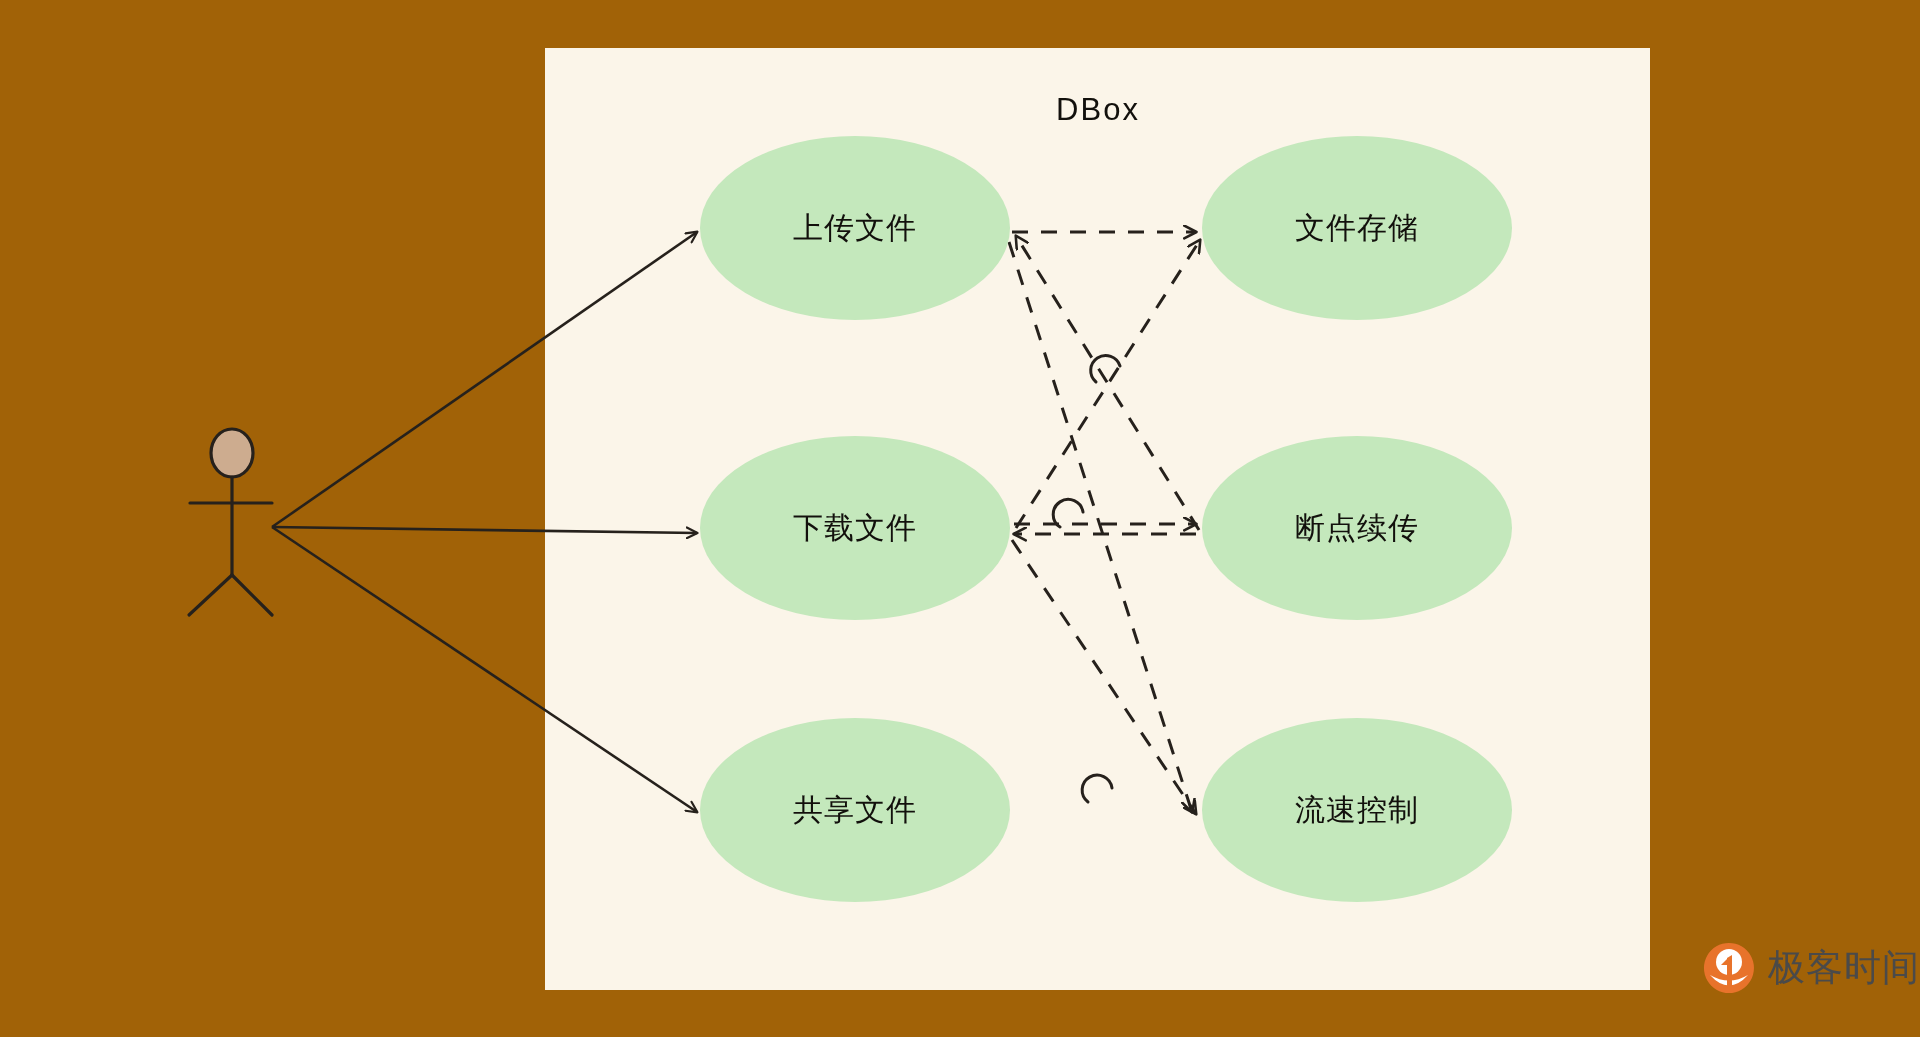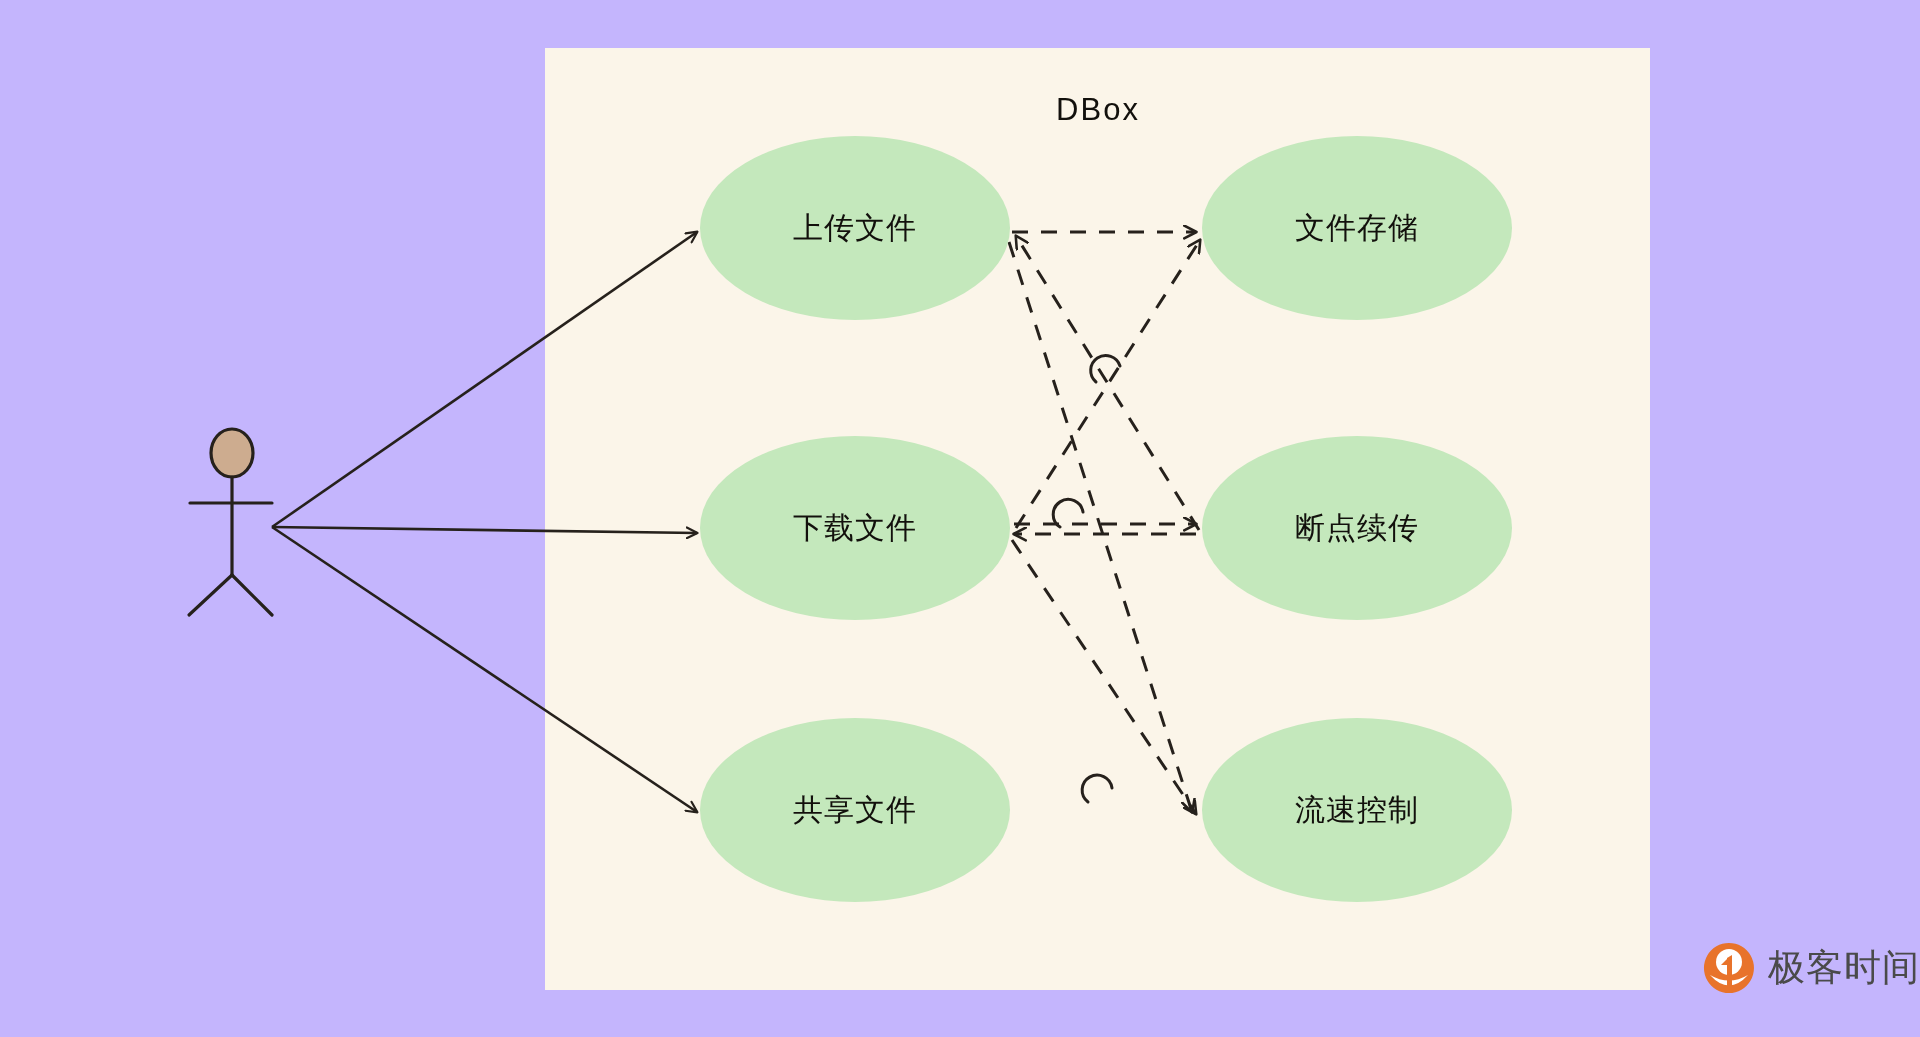--- a/index.html
+++ b/index.html
@@ -10,21 +10,21 @@
   body {
     width: 1920px;
     height: 1037px;
     overflow: hidden;
     font-family: "Liberation Sans", "DejaVu Sans", sans-serif;
   }
   #stage {
     position: relative;
     width: 1920px;
     height: 1037px;
-    background: #c4b5fd;
+    background: #a16207;
   }
   #diagram-svg {
     position: absolute;
     left: 0;
     top: 0;
     width: 1920px;
     height: 1037px;
     display: block;
   }
   .ellipse-label {

